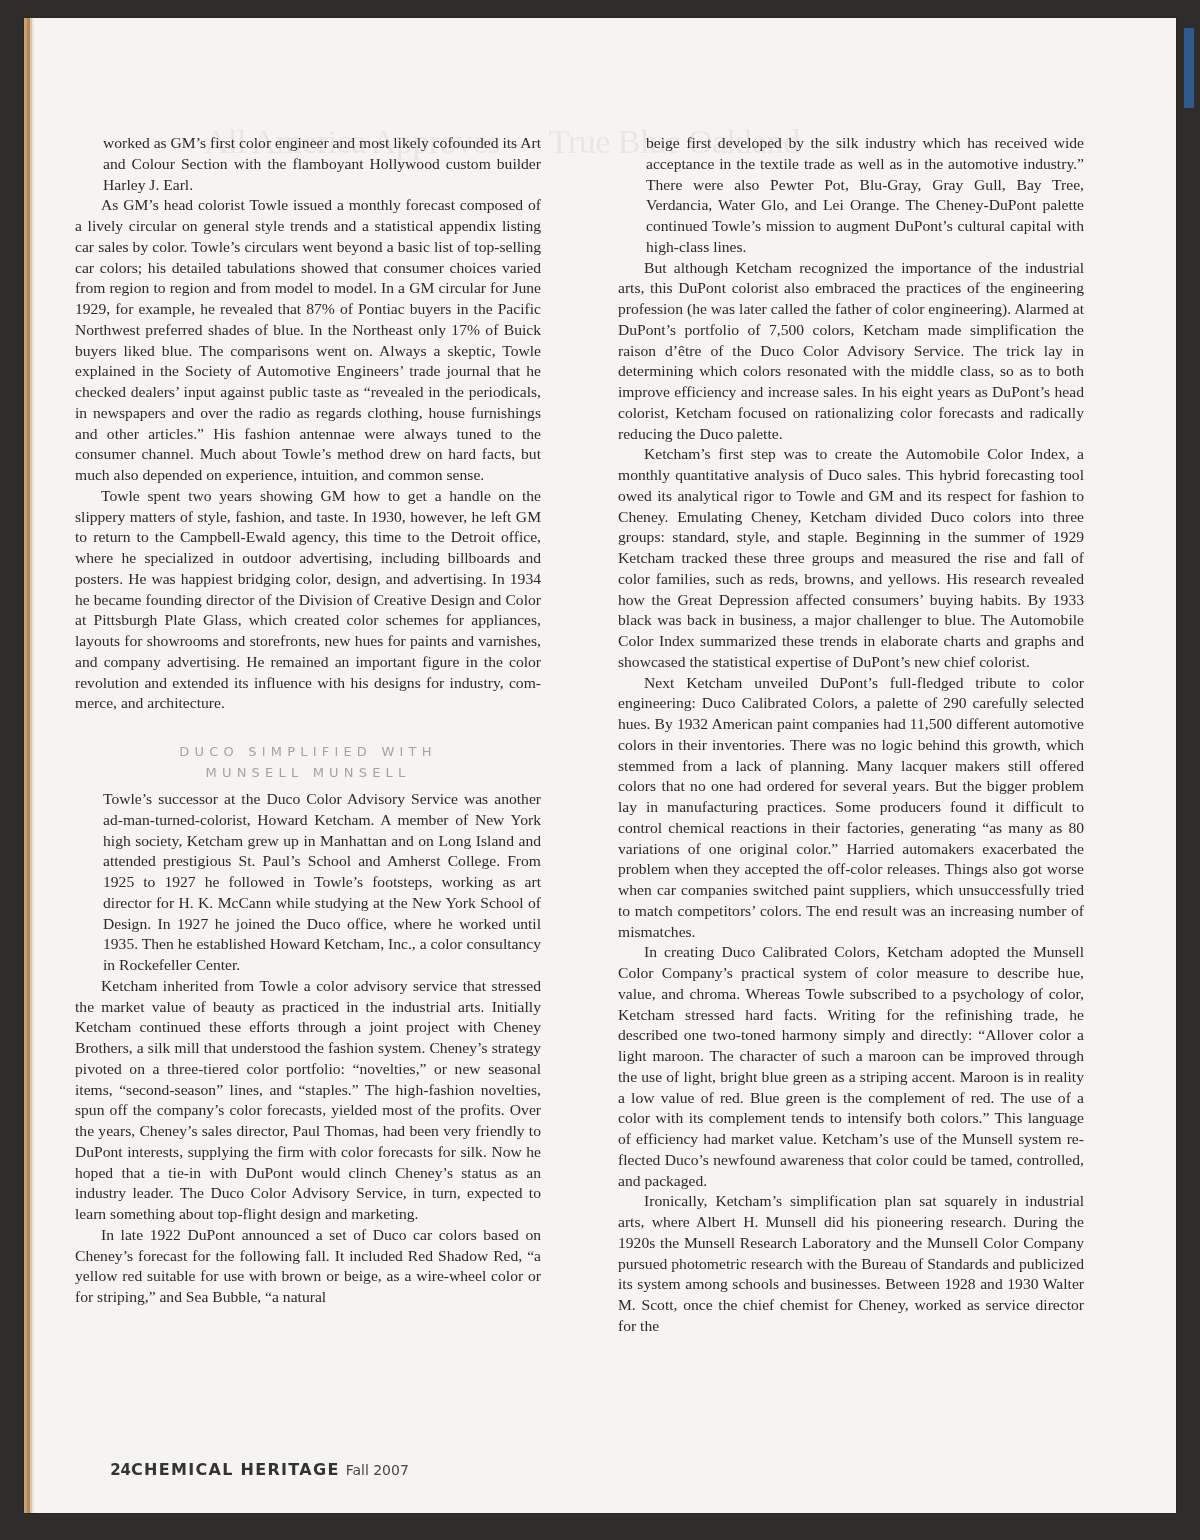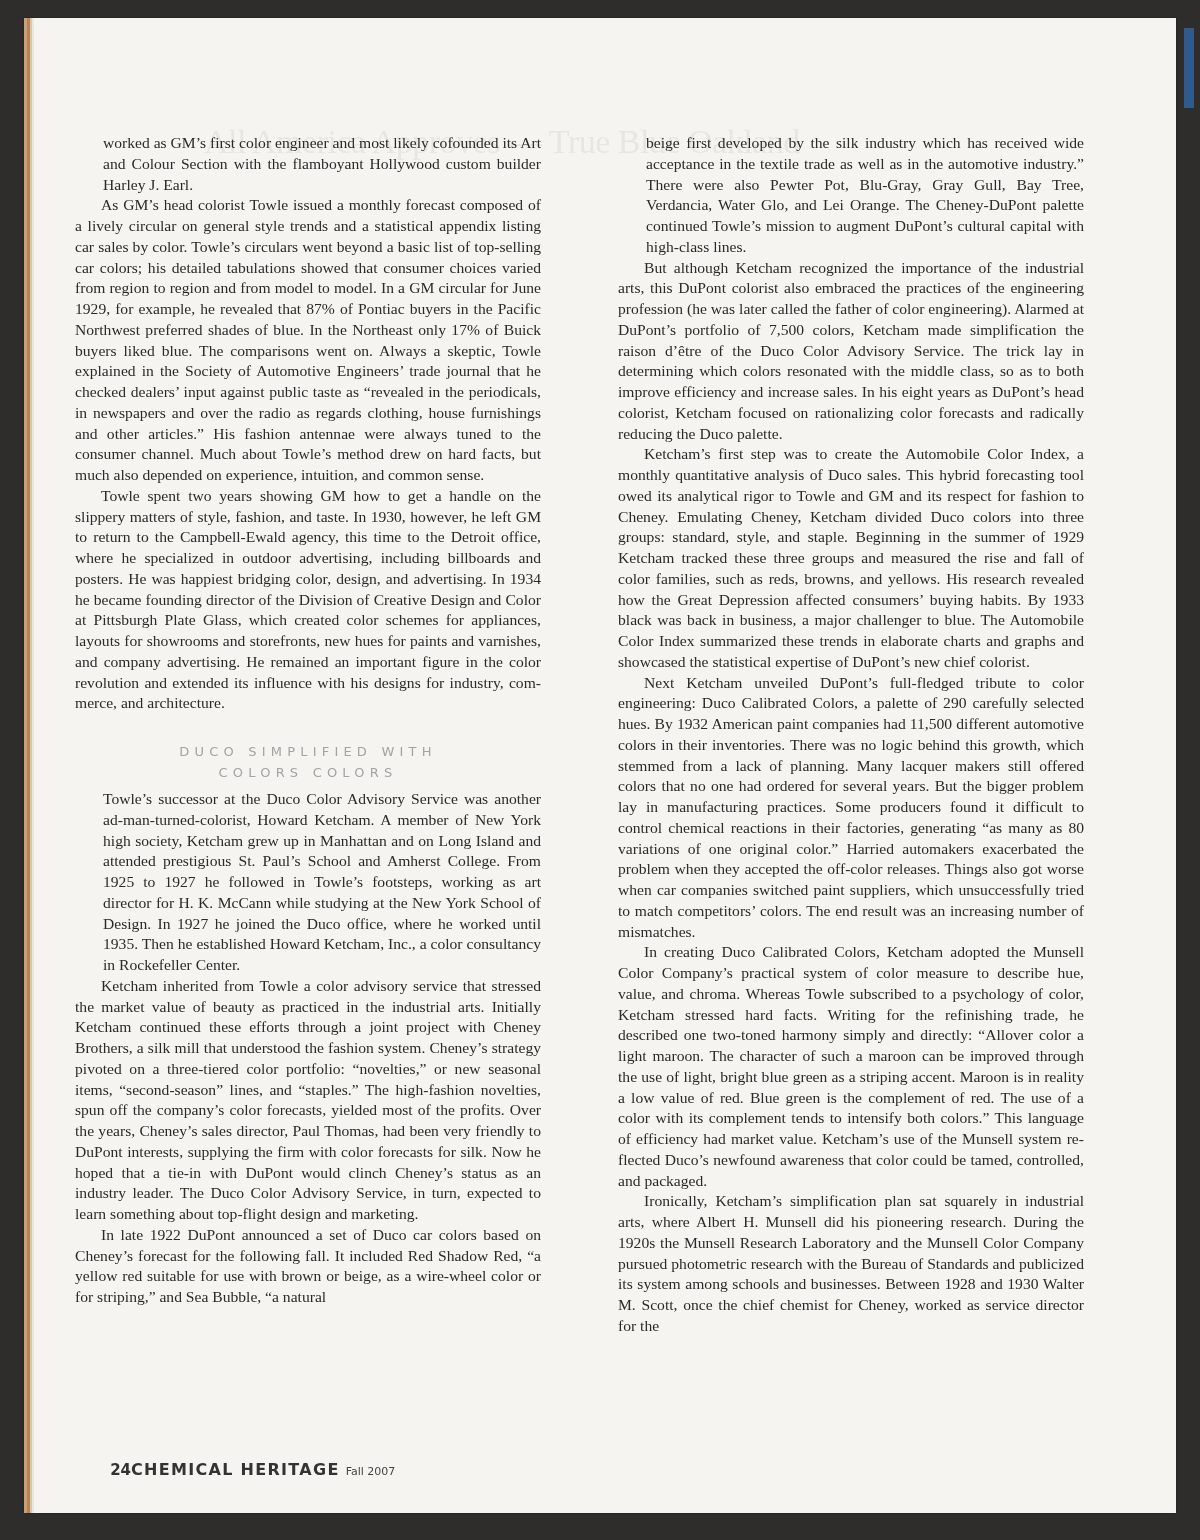--- a/index.html
+++ b/index.html
@@ -46,38 +46,38 @@
       letter-spacing: 5.2px; color: #a3a3a3; font-weight: 400;
       text-align: center;
     }
     .footer {
       position: absolute; left: 85px; top: 1460px;
       font-family: "DejaVu Sans", "Liberation Sans", sans-serif;
       color: #333; display: flex; align-items: baseline;
     }
     .footer .pnum { font-weight: 700; font-size: 15px; width: 46px; text-align: right; }
     .footer .mag { font-weight: 700; font-size: 16px; letter-spacing: 1.3px; margin-right: 6px; }
-    .footer .issue { font-size: 11px; color: #444; }
+    .footer .issue { font-size: 14px; color: #444; }
   </style>
 </head>
 <body>
 
 <div class="page">
   <div class="spine"></div>
   <div class="blue-edge"></div>
   <div class="ghost">All America Approves — True Blue Oakland</div>
 </div>
 
 <div class="column col-left">
   <p class="noindent">worked as GM’s first color engineer and most likely cofounded its Art and Colour Section with the flamboyant Hollywood custom builder Harley J. Earl.</p>
   <p>As GM’s head colorist Towle issued a monthly forecast com­posed of a lively circular on general style trends and a statistical appendix listing car sales by color. Towle’s circulars went beyond a basic list of top-selling car colors; his detailed tabulations showed that consumer choices varied from region to region and from model to model. In a GM circular for June 1929, for exam­ple, he revealed that 87% of Pontiac buyers in the Pacific North­west preferred shades of blue. In the Northeast only 17% of Buick buyers liked blue. The comparisons went on. Always a skeptic, Towle explained in the Society of Automotive Engineers’ trade journal that he checked dealers’ input against public taste as “re­vealed in the periodicals, in newspapers and over the radio as re­gards clothing, house furnishings and other articles.” His fashion antennae were always tuned to the consumer channel. Much about Towle’s method drew on hard facts, but much also de­pended on experience, intuition, and common sense.</p>
   <p>Towle spent two years showing GM how to get a handle on the slippery matters of style, fashion, and taste. In 1930, however, he left GM to return to the Campbell-Ewald agency, this time to the Detroit office, where he specialized in outdoor advertising, includ­ing billboards and posters. He was happiest bridging color, design, and advertising. In 1934 he became founding director of the Divi­sion of Creative Design and Color at Pittsburgh Plate Glass, which created color schemes for appliances, layouts for showrooms and storefronts, new hues for paints and varnishes, and company ad­vertising. He remained an important figure in the color revolution and extended its influence with his designs for industry, com­merce, and architecture.</p>
   <h2 class="section-heading">
     <span>DUCO SIMPLIFIED WITH</span><br>
-    <span>COLORS COLORS</span>
+    <span>MUNSELL MUNSELL</span>
   </h2>
   <p class="noindent">Towle’s successor at the Duco Color Advisory Service was another ad-man-turned-colorist, Howard Ketcham. A member of New York high society, Ketcham grew up in Manhattan and on Long Island and attended prestigious St. Paul’s School and Amherst College. From 1925 to 1927 he followed in Towle’s footsteps, working as art director for H. K. McCann while studying at the New York School of Design. In 1927 he joined the Duco office, where he worked un­til 1935. Then he established Howard Ketcham, Inc., a color con­sultancy in Rockefeller Center.</p>
   <p>Ketcham inherited from Towle a color advisory service that stressed the market value of beauty as practiced in the industrial arts. Initially Ketcham continued these efforts through a joint pro­ject with Cheney Brothers, a silk mill that understood the fashion system. Cheney’s strategy pivoted on a three-tiered color portfo­lio: “novelties,” or new seasonal items, “second-season” lines, and “staples.” The high-fashion novelties, spun off the company’s color forecasts, yielded most of the profits. Over the years, Cheney’s sales director, Paul Thomas, had been very friendly to DuPont interests, supplying the firm with color forecasts for silk. Now he hoped that a tie-in with DuPont would clinch Cheney’s status as an industry leader. The Duco Color Advisory Service, in turn, expected to learn something about top-flight design and marketing.</p>
   <p>In late 1922 DuPont announced a set of Duco car colors based on Cheney’s forecast for the following fall. It included Red Shadow Red, “a yellow red suitable for use with brown or beige, as a wire-wheel color or for striping,” and Sea Bubble, “a natural</p>
 </div>
 
 <div class="column col-right">
   <p class="noindent">beige first developed by the silk industry which has received wide acceptance in the textile trade as well as in the automotive indus­try.” There were also Pewter Pot, Blu-Gray, Gray Gull, Bay Tree, Verdancia, Water Glo, and Lei Orange. The Cheney-DuPont palette continued Towle’s mission to augment DuPont’s cultural capital with high-class lines.</p>
   <p>But although Ketcham recognized the importance of the in­dustrial arts, this DuPont colorist also embraced the practices of the engineering profession (he was later called the father of color engineering). Alarmed at DuPont’s portfolio of 7,500 colors, Ketcham made simplification the raison d’être of the Duco Color Advisory Service. The trick lay in determining which colors res­onated with the middle class, so as to both improve efficiency and increase sales. In his eight years as DuPont’s head colorist, Ketcham focused on rationalizing color forecasts and radically re­ducing the Duco palette.</p>
   <p>Ketcham’s first step was to create the Automobile Color Index, a monthly quantitative analysis of Duco sales. This hybrid fore­casting tool owed its analytical rigor to Towle and GM and its re­spect for fashion to Cheney. Emulating Cheney, Ketcham divided Duco colors into three groups: standard, style, and staple. Begin­ning in the summer of 1929 Ketcham tracked these three groups and measured the rise and fall of color families, such as reds, browns, and yellows. His research revealed how the Great Depres­sion affected consumers’ buying habits. By 1933 black was back in business, a major challenger to blue. The Automobile Color Index summarized these trends in elaborate charts and graphs and show­cased the statistical expertise of DuPont’s new chief colorist.</p>

